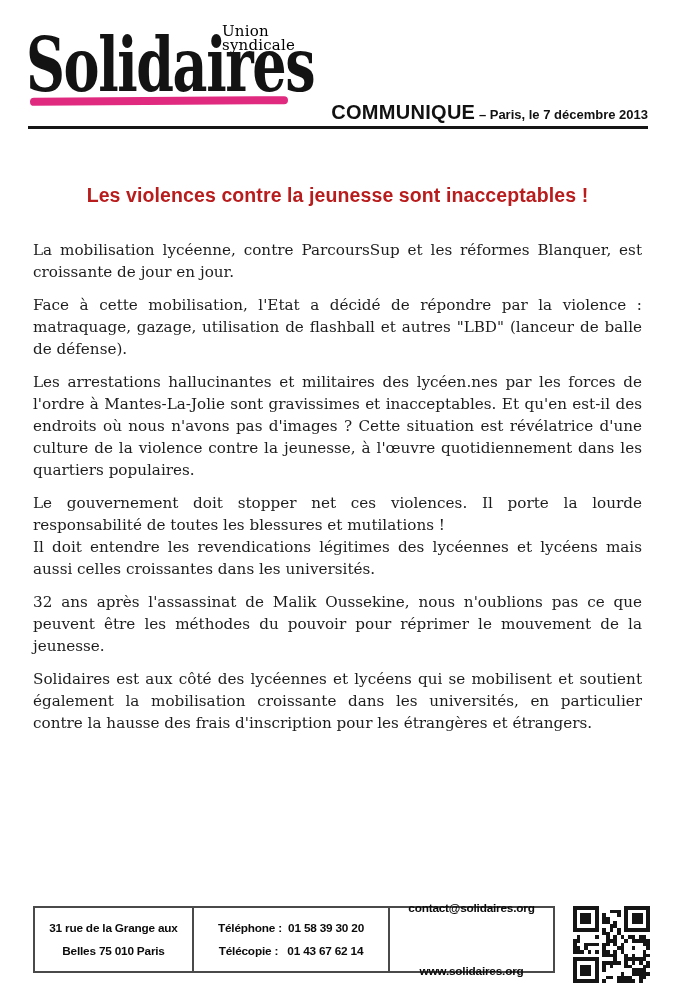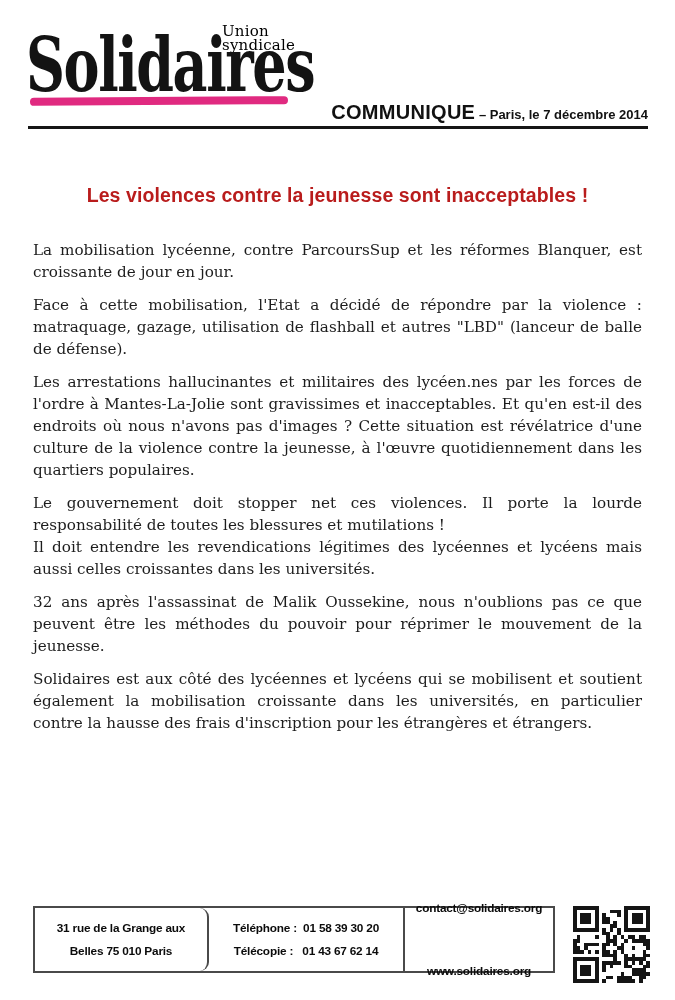--- a/index.html
+++ b/index.html
@@ -70,42 +70,42 @@
     display:flex;
   }
   .footer-cell{
     display:flex;flex-direction:column;
     justify-content:center;align-items:center;
     font-weight:bold;font-size:11.8px;line-height:23px;
     letter-spacing:-.2px;color:#0b0b0b;
     white-space:pre-wrap;text-align:center;
     box-sizing:border-box;
   }
-  .cell-address{width:174px;border-right:2px solid #4a4a4a;white-space:pre-line;border-radius:9px;}
+  .cell-address{width:159px;border-right:2px solid #4a4a4a;white-space:pre-line;}
   .cell-phone{width:196px;border-right:2px solid #4a4a4a;}
   .cell-contact{flex:1;gap:40px;}
   .qr{
     position:absolute;left:573px;top:906px;width:77px;height:77px;
   }
   .qr svg{display:block;width:77px;height:77px;shape-rendering:crispEdges;}
 </style>
 </head>
 <body>
 
 <div class="page">
 
   <div class="logo">
     <div class="union-label">Union
 syndicale</div>
     <div class="wordmark">Solidaires</div>
     <div class="brand-underline" style="background: rgb(224, 42, 128);"></div>
   </div>
 
   <div class="communique">
-    <span class="label">COMMUNIQUE</span><span class="date"> – Paris, le 7 décembre 2014</span>
+    <span class="label">COMMUNIQUE</span><span class="date"> – Paris, le 7 décembre 2013</span>
   </div>
 
   <div class="header-rule"></div>
 
   <h1 class="doc-title">Les violences contre la jeunesse sont inacceptables !</h1>
 
   <div class="body-text">
     <p>La mobilisation lycéenne, contre ParcoursSup et les réformes Blanquer, est croissante de jour en jour.</p>
     <p>Face à cette mobilisation, l'Etat a décidé de répondre par la violence : matraquage, gazage, utilisation de flashball et autres "LBD" (lanceur de balle de défense).</p>
     <p>Les arrestations hallucinantes et militaires des lycéen.nes par les forces de l'ordre à Mantes-La-Jolie sont gravissimes et inacceptables. Et qu'en est-il des endroits où nous n'avons pas d'images ? Cette situation est révélatrice d'une culture de la violence contre la jeunesse, à l'œuvre quotidiennement dans les quartiers populaires.</p>

